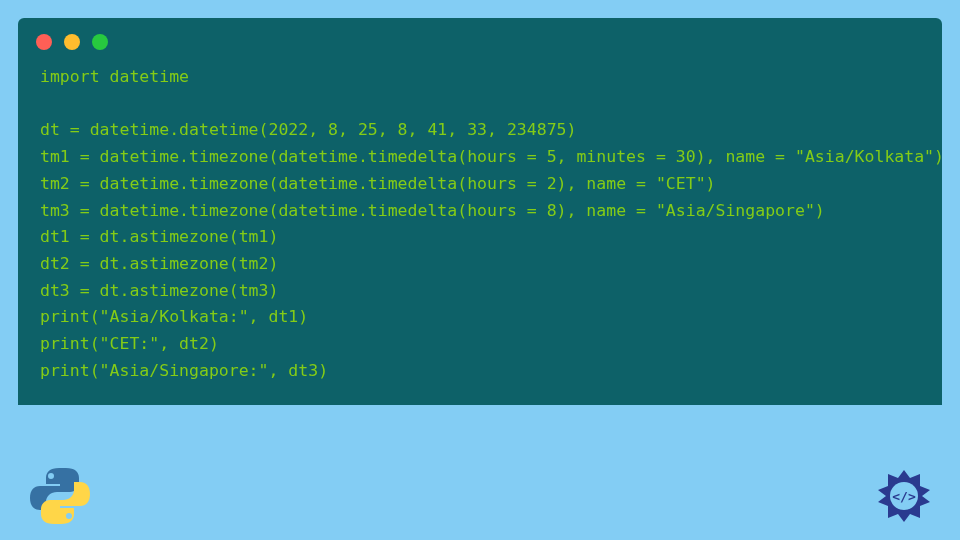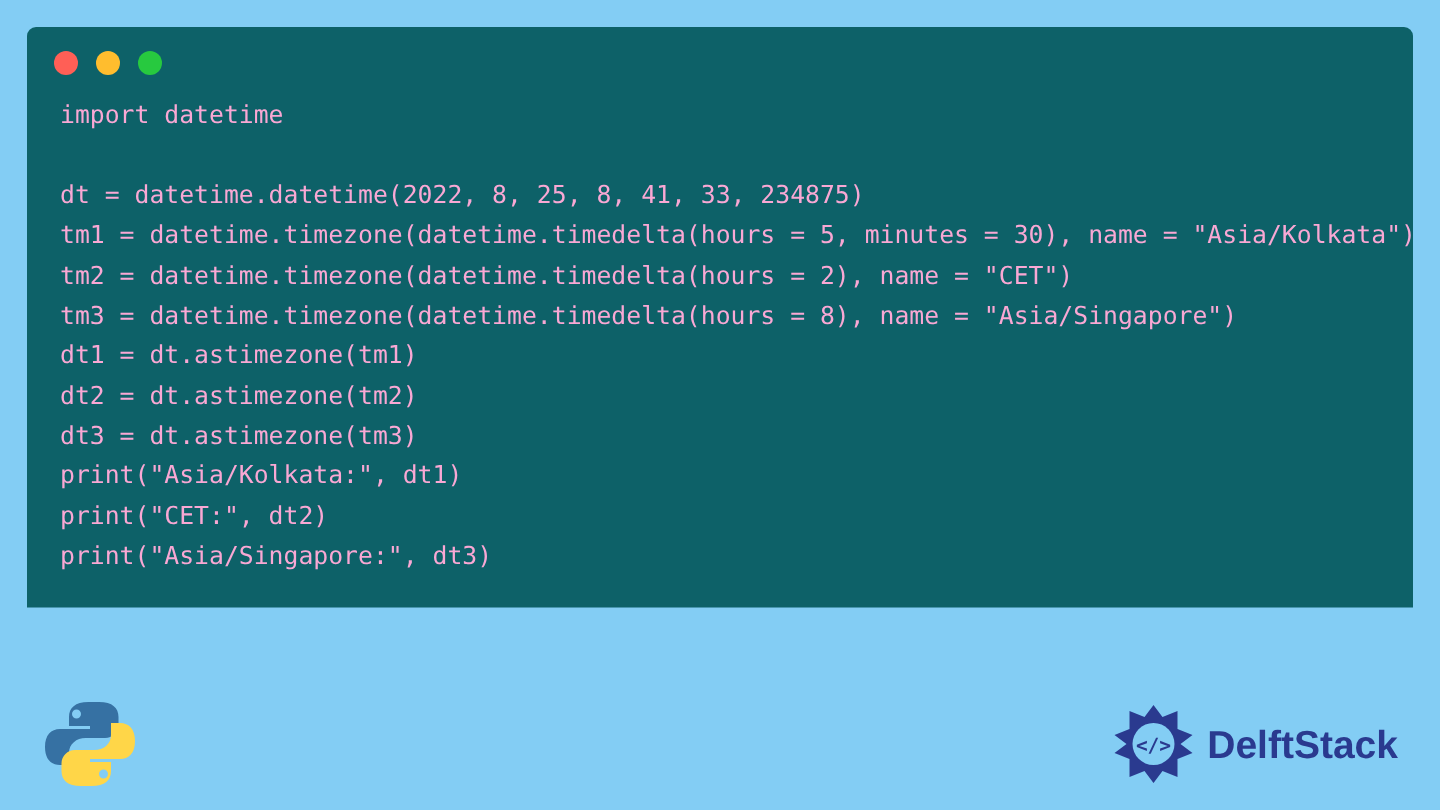--- a/index.html
+++ b/index.html
@@ -25,21 +25,21 @@
     gap: 12px;
     padding: 16px 18px 10px 18px;
   }
   .dot {
     width: 16px; height: 16px; border-radius: 50%;
   }
   .dot-red { background: #ff5f56; }
   .dot-yellow { background: #ffbd2e; }
   .dot-green { background: #27c93f; }
   .code {
-    color: #f9a8d4;
+    color: #84cc16;
     font-family: Menlo, Consolas, "DejaVu Sans Mono", monospace;
     font-size: 16.5px;
     line-height: 1.62;
     padding: 4px 22px 6px 22px;
     white-space: pre;
   }
   .footer {
     position: absolute;
     left: 0; right: 0; bottom: 0;
     height: 88px;
@@ -90,15 +90,14 @@
   <span class="delft">
     <span class="delft-badge">
       <svg viewBox="0 0 56 56" width="56" height="56">
         <g fill="#2a3a8f">
           <polygon points="28,2 34,10 44,6 44,18 54,22 46,28 54,34 44,38 44,50 34,46 28,54 22,46 12,50 12,38 2,34 10,28 2,22 12,18 12,6 22,10"></polygon>
         </g>
         <circle cx="28" cy="28" r="14" fill="#83cdf4"></circle>
         <text x="28" y="33" text-anchor="middle" font-size="13" font-family="monospace" fill="#2a3a8f" font-weight="bold">&lt;/&gt;</text>
       </svg>
     </span>
-    <span>DelftStack</span>
   </span>
 </div>
 
 </body></html>

